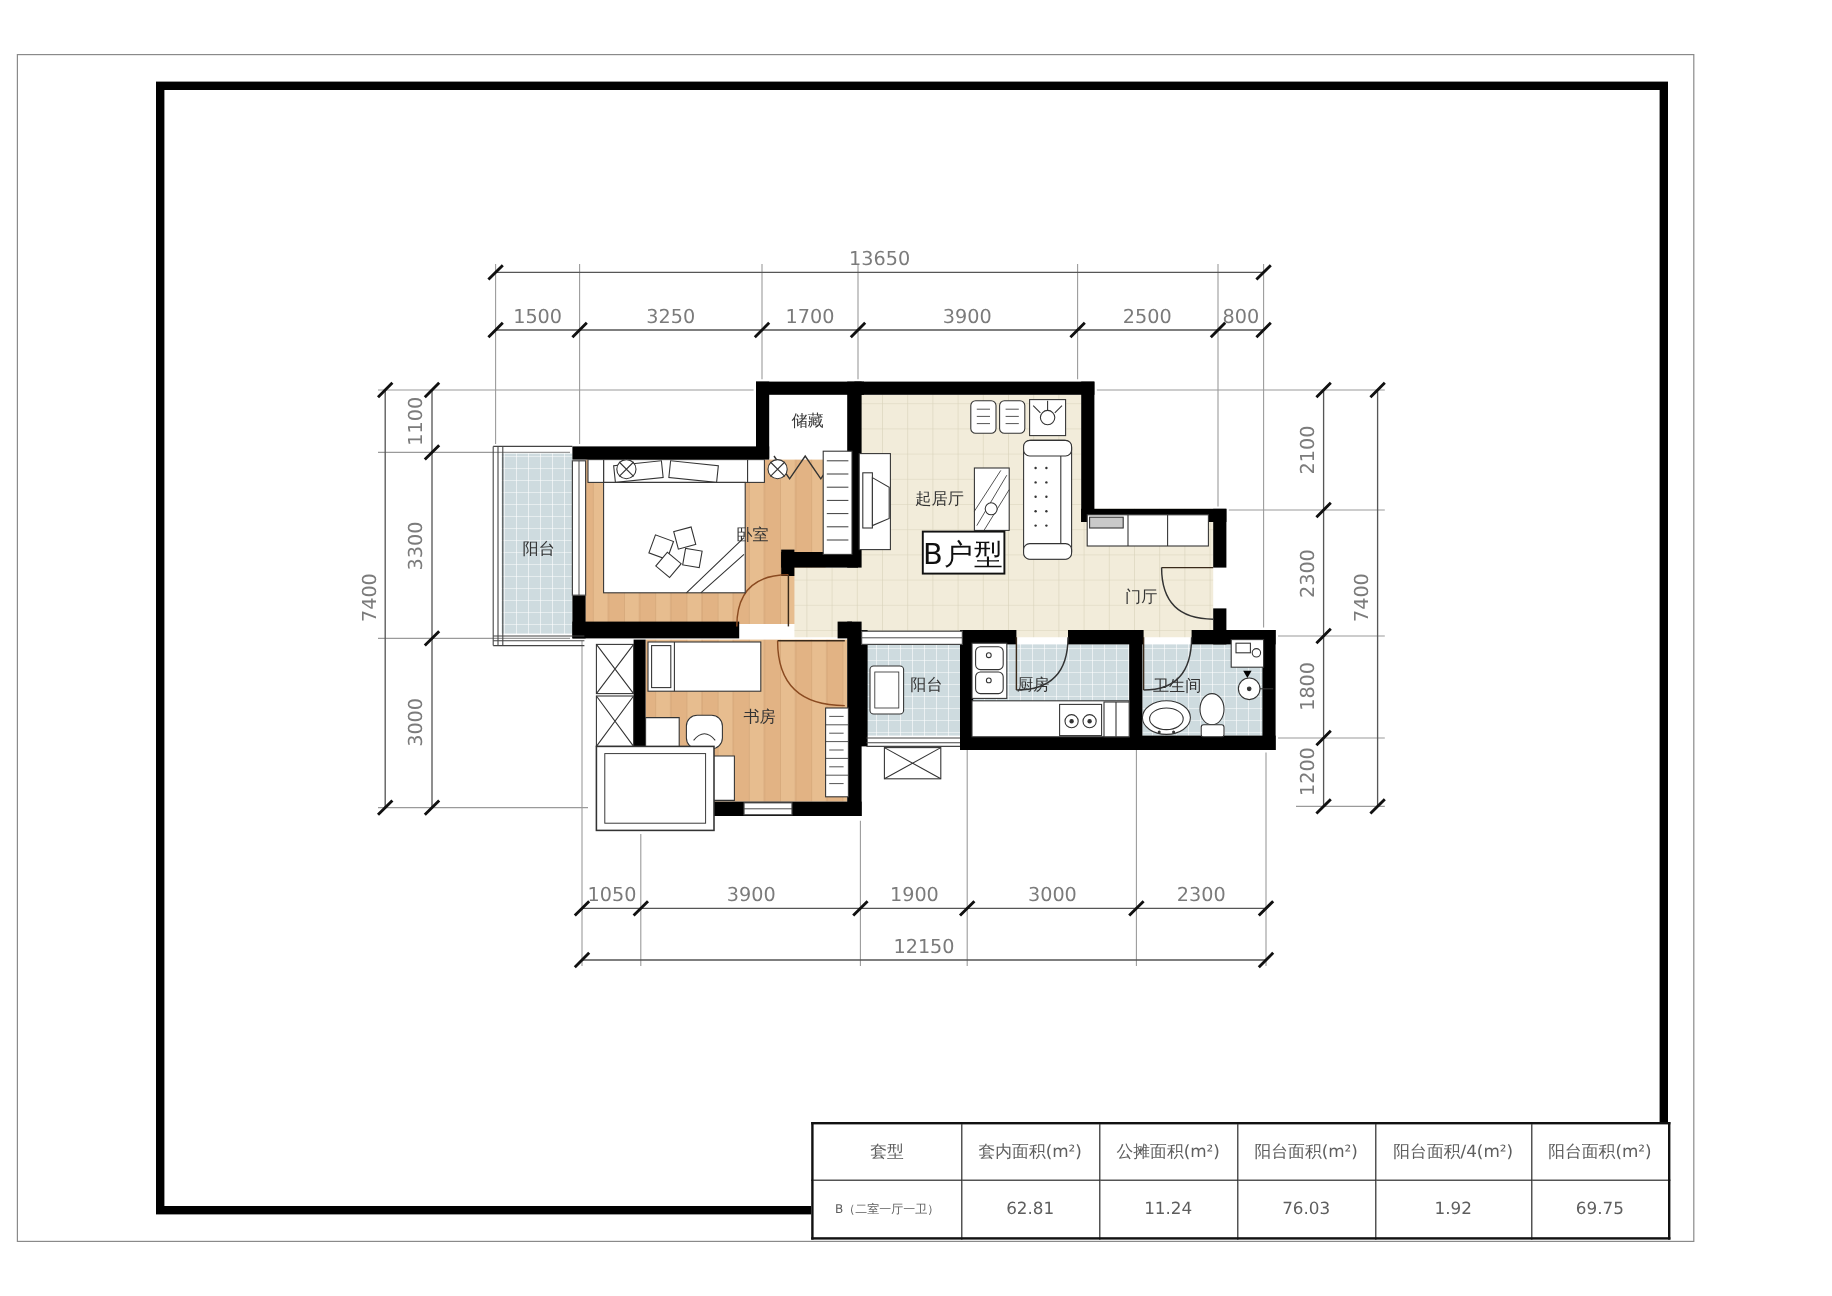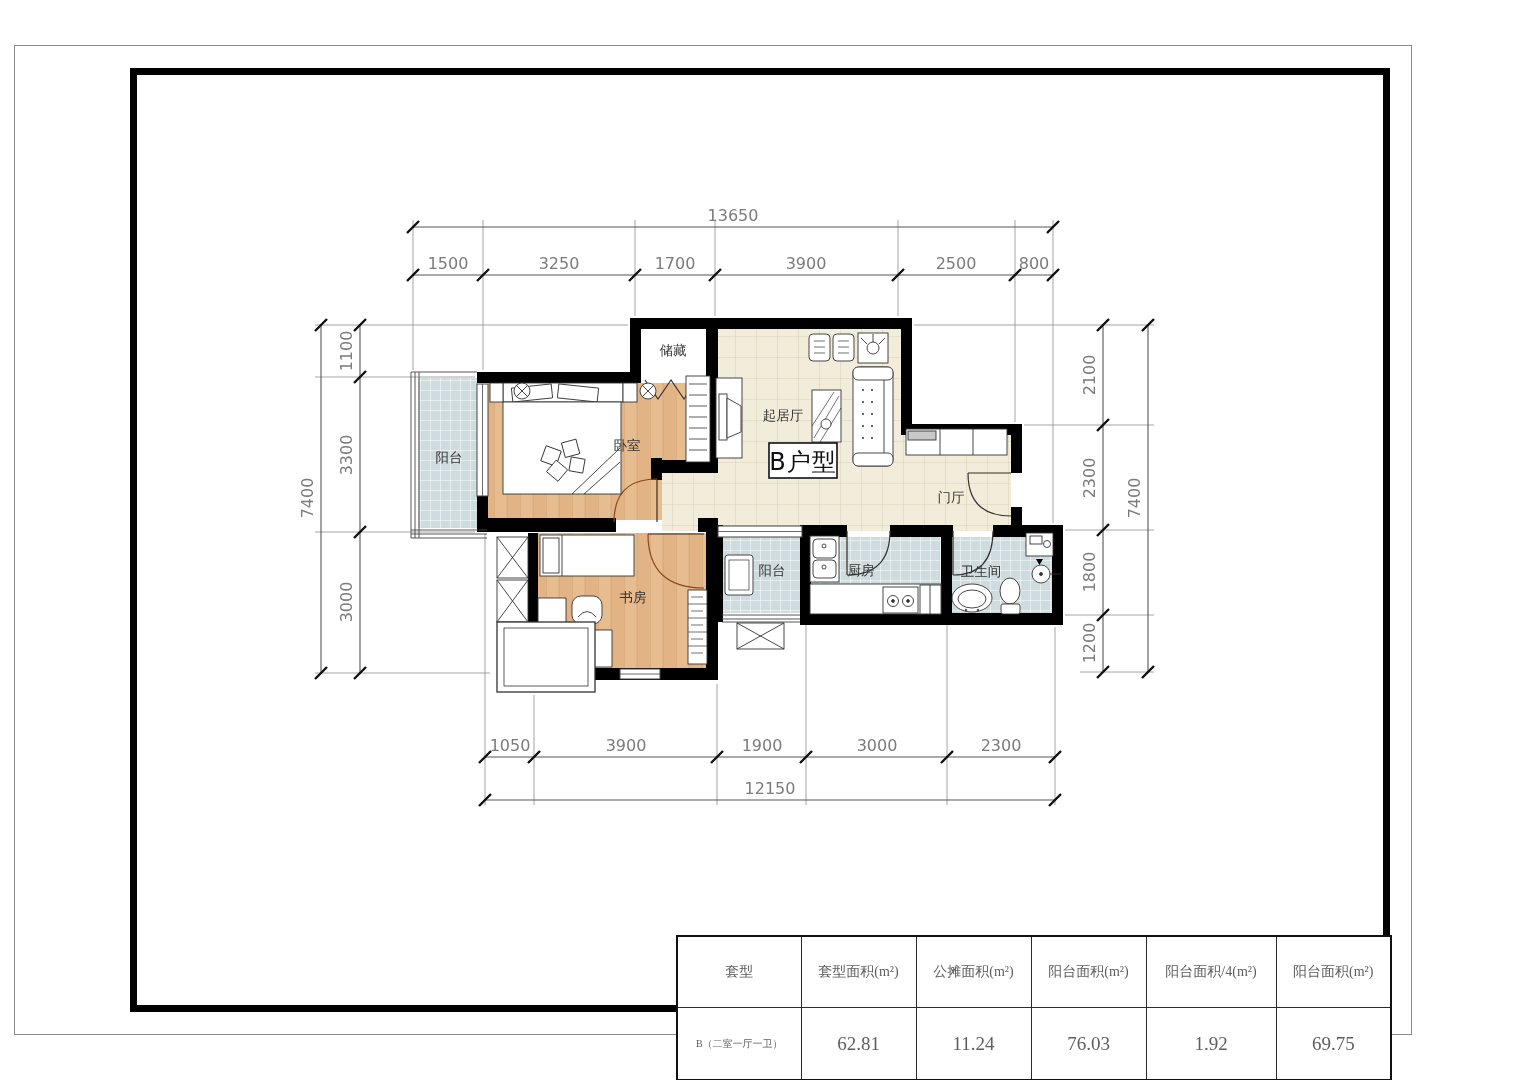--- a/index.html
+++ b/index.html
@@ -11,24 +11,24 @@
          border:7px solid #000;box-sizing:border-box;}
   svg.plan{position:absolute;left:0;top:0;width:1527px;height:1080px;}
   svg text{font-family:"DejaVu Sans",sans-serif;}
   .dimtxt{fill:#7b7b7b;font-size:16px;}
   .roomtxt{fill:#333;font-size:13.5px;}
   .unittxt{fill:#101010;font-size:24px;letter-spacing:1px;}
 
   table.area-table{position:absolute;left:676px;top:935px;width:714px;height:77px;
      border-collapse:collapse;table-layout:fixed;background:#fff;}
   table.area-table td{border:1.5px solid #2b2b2b;text-align:center;vertical-align:middle;
-     color:#5e5e5e;padding:16px;overflow:hidden;white-space:nowrap;font-family:Liberation Serif, serif;}
+     color:#5e5e5e;padding:4px;overflow:hidden;white-space:nowrap;}
   table.area-table{border:2.5px solid #111;}
   tr.hdr td{font-size:14px;height:38px;}
-  tr.val td{font-size:19px;height:39px;}
+  tr.val td{font-size:14px;height:39px;}
   tr.val td.typ{font-size:10px;}
 </style>
 </head>
 <body>
 
 <div class="sheet">
   <div class="outer-border"></div>
   <div class="frame"></div>
 
   <svg class="plan" viewBox="0 0 1527 1080">
@@ -367,21 +367,21 @@
       <col style="width:124px">
         <col style="width:115px">
         <col style="width:115px">
       <col style="width:115px">
         <col style="width:130px">
         <col style="width:115px">
     </colgroup>
     <tbody>
         <tr class="hdr">
       <td>套型</td>
-      <td>套型面积(m²)</td>
+      <td>套内面积(m²)</td>
       <td>公摊面积(m²)</td>
       <td>阳台面积(m²)</td>
       <td>阳台面积/4(m²)</td>
       <td>阳台面积(m²)</td>
     </tr>
     <tr class="val">
       <td class="typ">B（二室一厅一卫）</td>
       <td>62.81</td>
       <td>11.24</td>
       <td>76.03</td>

